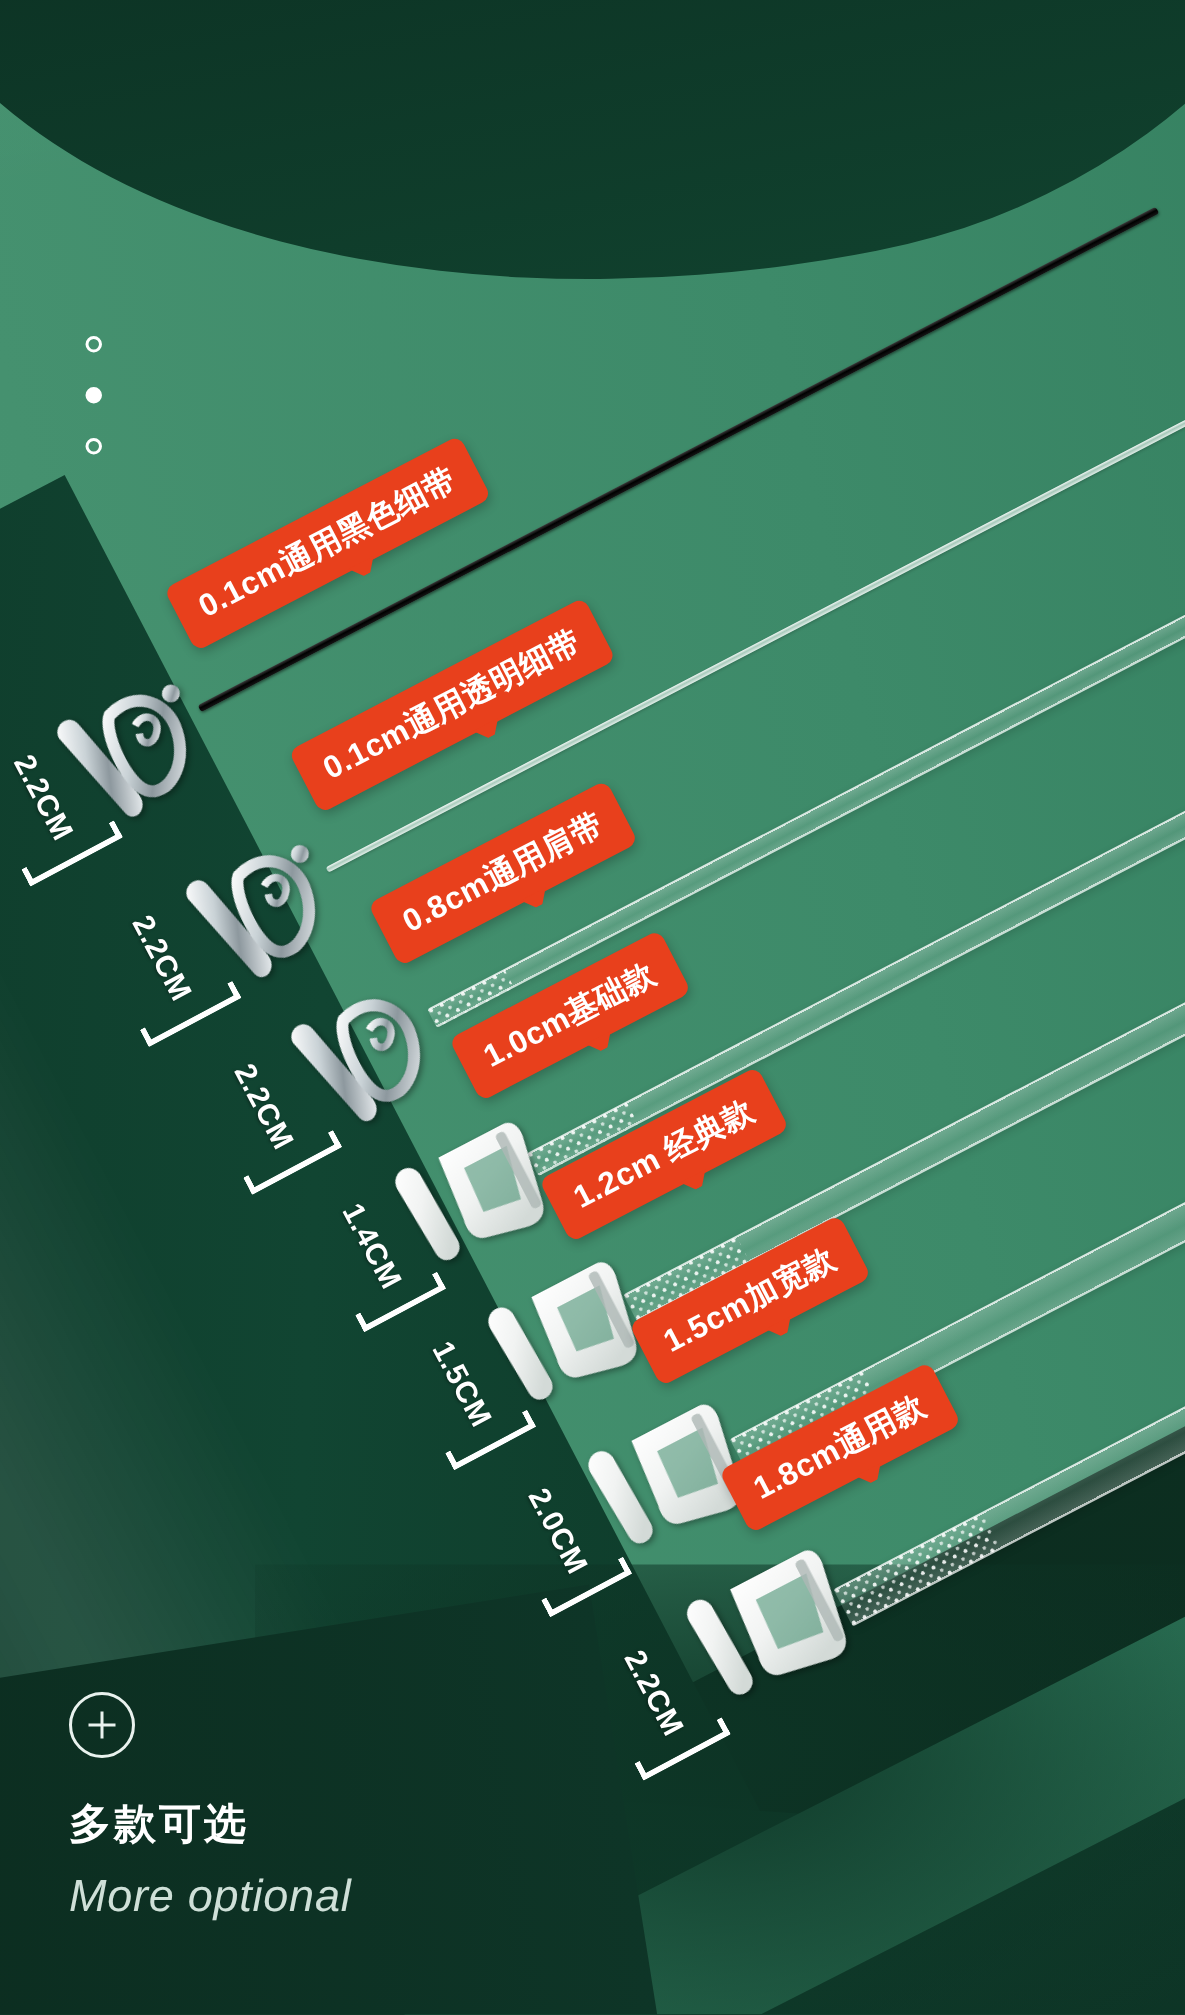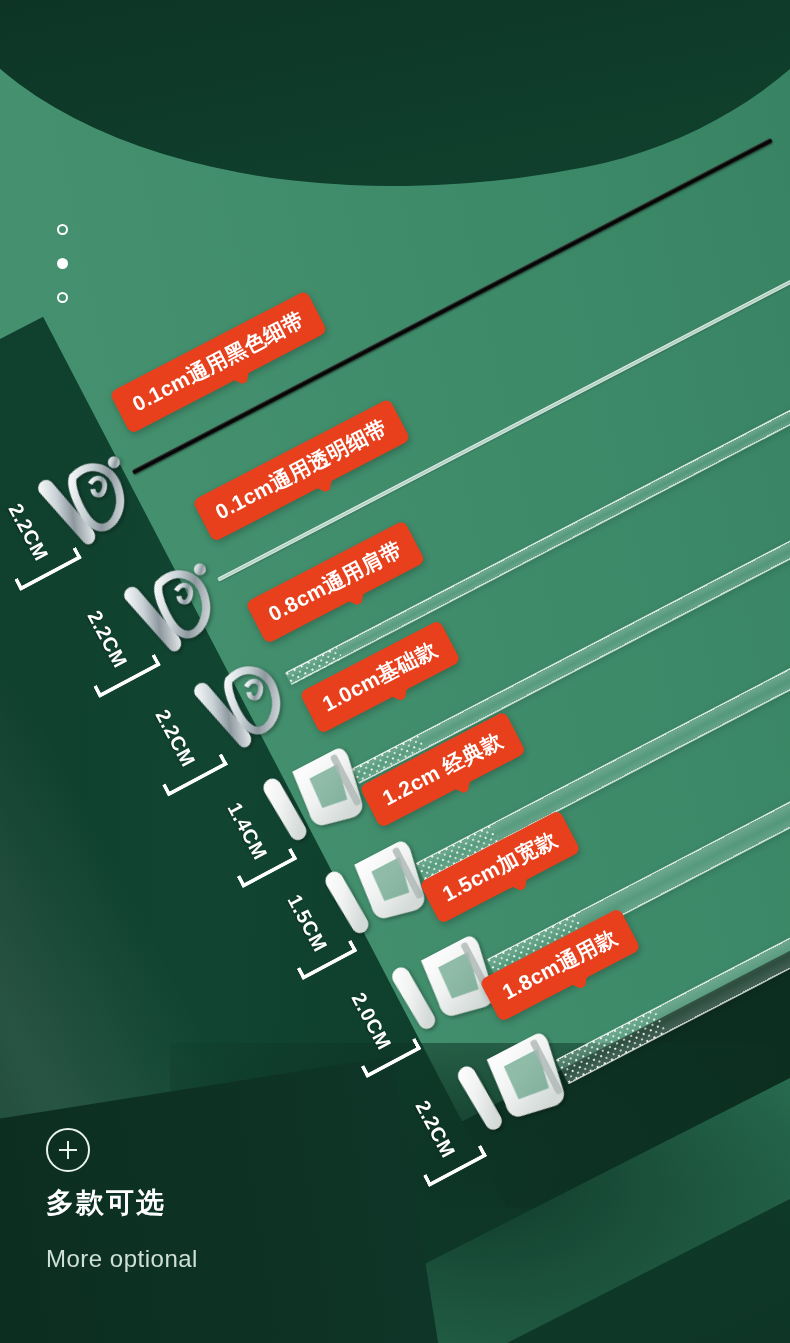--- a/index.html
+++ b/index.html
@@ -194,26 +194,26 @@
     width:44px;height:44px;border-radius:50%;
     border:2px solid #e9f2ee;
     position:relative;
   }
   .plus-circle::before,.plus-circle::after{
     content:"";position:absolute;background:#e9f2ee;
   }
   .plus-circle::before{left:50%;top:11px;width:2px;height:18px;margin-left:-1px;}
   .plus-circle::after{top:50%;left:11px;height:2px;width:18px;margin-top:-1px;}
   .footer-cn{
-    margin-top:12px;color:#ffffff;
+    margin-top:25px;color:#ffffff;
     font-size:28px;font-weight:600;letter-spacing:2px;
   }
   .footer-en{
-    margin-top:23px;color:#cfe0d8;
-    font-size:24px;letter-spacing:.5px;
+    margin-top:13px;color:#cfe0d8;
+    font-size:30px;letter-spacing:.5px;font-style:italic;
   }
 </style>
 </head>
 <body>
 
 <div class="stage">
 
   <div class="bg-deep"></div>
   <div class="table-top"></div>
   <div class="top-dark"></div>

